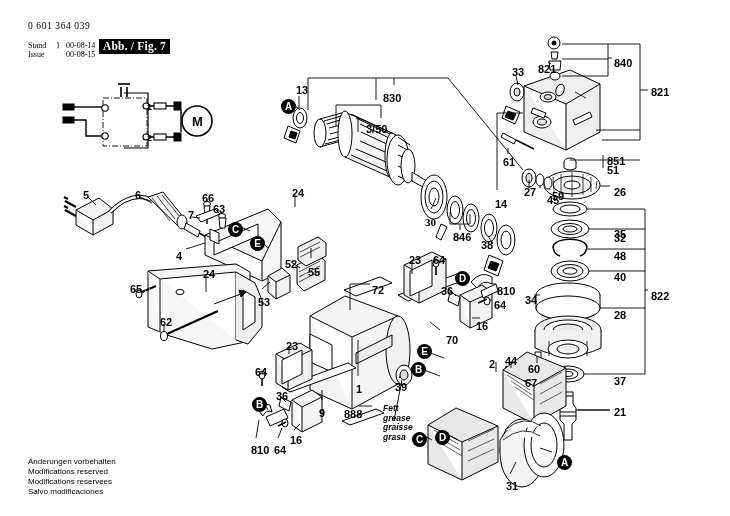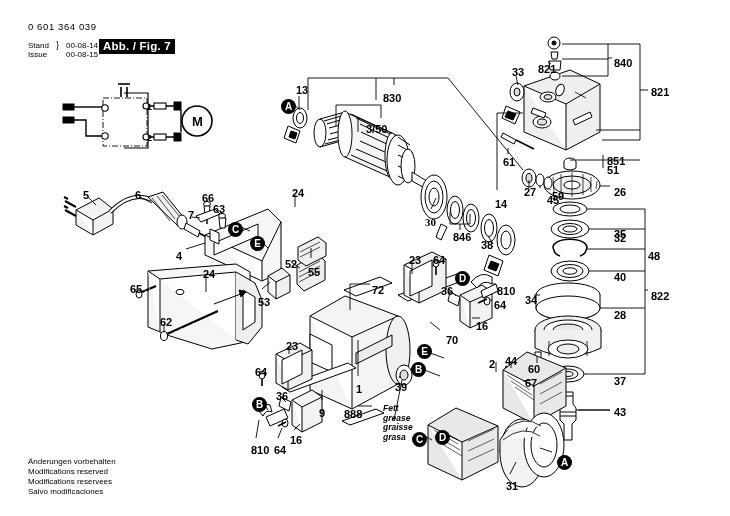--- a/index.html
+++ b/index.html
@@ -1,19 +1,19 @@
 <!DOCTYPE html>
 <html><head>
 <meta charset="utf-8">
 <style>
   html,body{margin:0;padding:0;background:#ffffff;}
   body{width:730px;height:516px;position:relative;overflow:hidden;
        font-family:"Liberation Sans", sans-serif;color:#000;}
   #sheet{position:absolute;inset:0;width:730px;height:516px;}
-  .hdr{position:absolute;font-family:Liberation Sans, sans-serif;}
+  .hdr{position:absolute;font-family:Liberation Serif, serif;}
   #hdr-number{left:28px;top:21px;font-size:9.5px;letter-spacing:.6px;}
   #hdr-stand-label{left:28px;top:41px;font-size:8px;line-height:9.5px;}
   #hdr-issue-label{left:28px;top:50px;font-size:8px;line-height:9.5px;}
   #hdr-brace{left:56px;top:40px;font-size:9px;line-height:10.5px;}
   #hdr-date1{left:66px;top:41px;font-size:8px;}
   #hdr-date2{left:66px;top:50px;font-size:8px;}
   #hdr-fig{left:99px;top:39px;background:#000;color:#fff;font-size:11.5px;
            font-weight:bold;padding:1px 4px 2px 4px;letter-spacing:.2px;}
   #footer{position:absolute;left:28px;top:457px;font-size:8px;line-height:10px;}
   #footer div{white-space:nowrap;}
@@ -497,27 +497,27 @@
     <div class="lbl" style="left: 524px; top: 186px;">27</div>
     <div class="lbl" style="left: 552px; top: 190px;">59</div>
     <div class="lbl" style="left: 547px; top: 194px;">45</div>
     <div class="lbl" style="left: 614px; top: 186px;">26</div>
     <div class="lbl" style="left: 425px; top: 216px; font-family: Liberation Serif, serif;">30</div>
     <div class="lbl" style="left: 495px; top: 198px;">14</div>
     <div class="lbl" style="left: 453px; top: 231px;">846</div>
     <div class="lbl" style="left: 481px; top: 239px;">38</div>
     <div class="lbl" style="left: 614px; top: 228px;">35</div>
     <div class="lbl" style="left: 614px; top: 232px;">32</div>
-    <div class="lbl" style="left: 648px; top: 250px;">48</div>
+    <div class="lbl" style="left: 614px; top: 250px;">48</div>
     <div class="lbl" style="left: 614px; top: 271px;">40</div>
     <div class="lbl" style="left: 525px; top: 294px;">34</div>
     <div class="lbl" style="left: 614px; top: 309px;">28</div>
     <div class="lbl" style="left: 651px; top: 290px;">822</div>
     <div class="lbl" style="left: 614px; top: 375px;">37</div>
-    <div class="lbl" style="left: 614px; top: 406px;">43</div>
+    <div class="lbl" style="left: 614px; top: 406px;">21</div>
     <div class="lbl" style="left: 528px; top: 363px;">60</div>
     <div class="lbl" style="left: 505px; top: 355px;">44</div>
     <div class="lbl" style="left: 525px; top: 377px;">67</div>
     <div class="lbl" style="left: 83px; top: 189px;">5</div>
     <div class="lbl" style="left: 135px; top: 189px;">6</div>
     <div class="lbl" style="left: 202px; top: 192px;">66</div>
     <div class="lbl" style="left: 213px; top: 203px;">63</div>
     <div class="lbl" style="left: 188px; top: 209px;">7</div>
     <div class="lbl" style="left: 176px; top: 250px;">4</div>
     <div class="lbl" style="left: 292px; top: 187px;">24</div>

